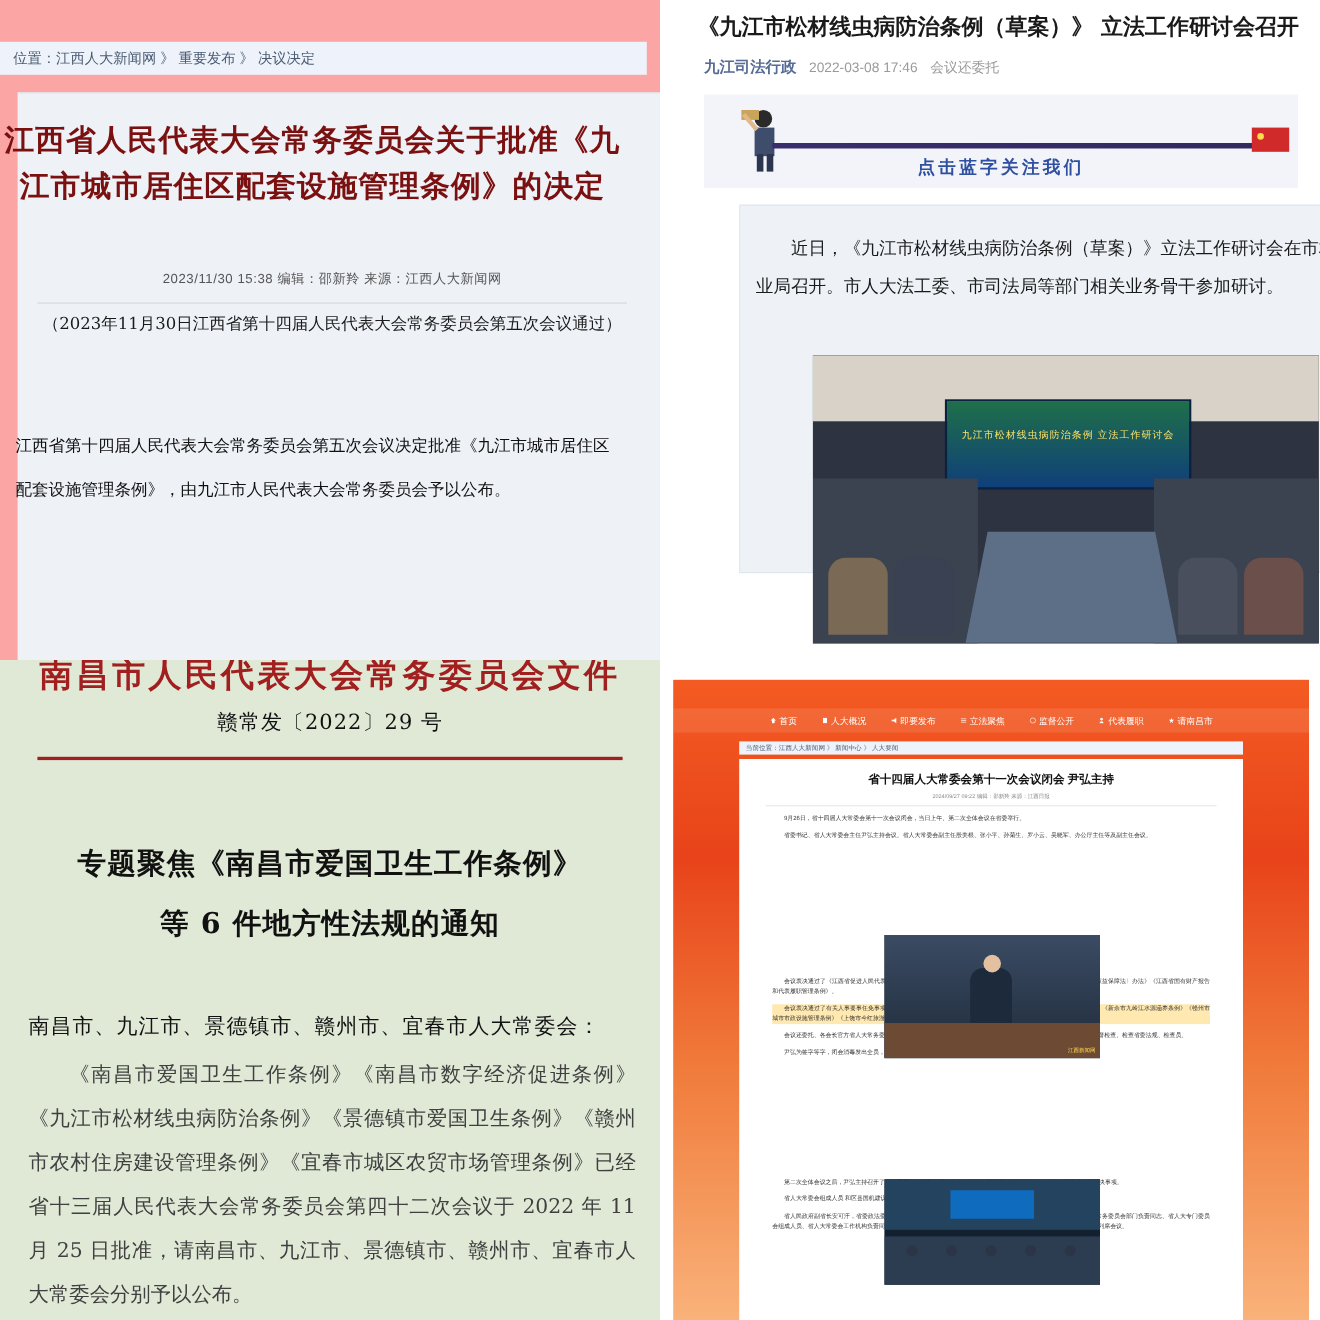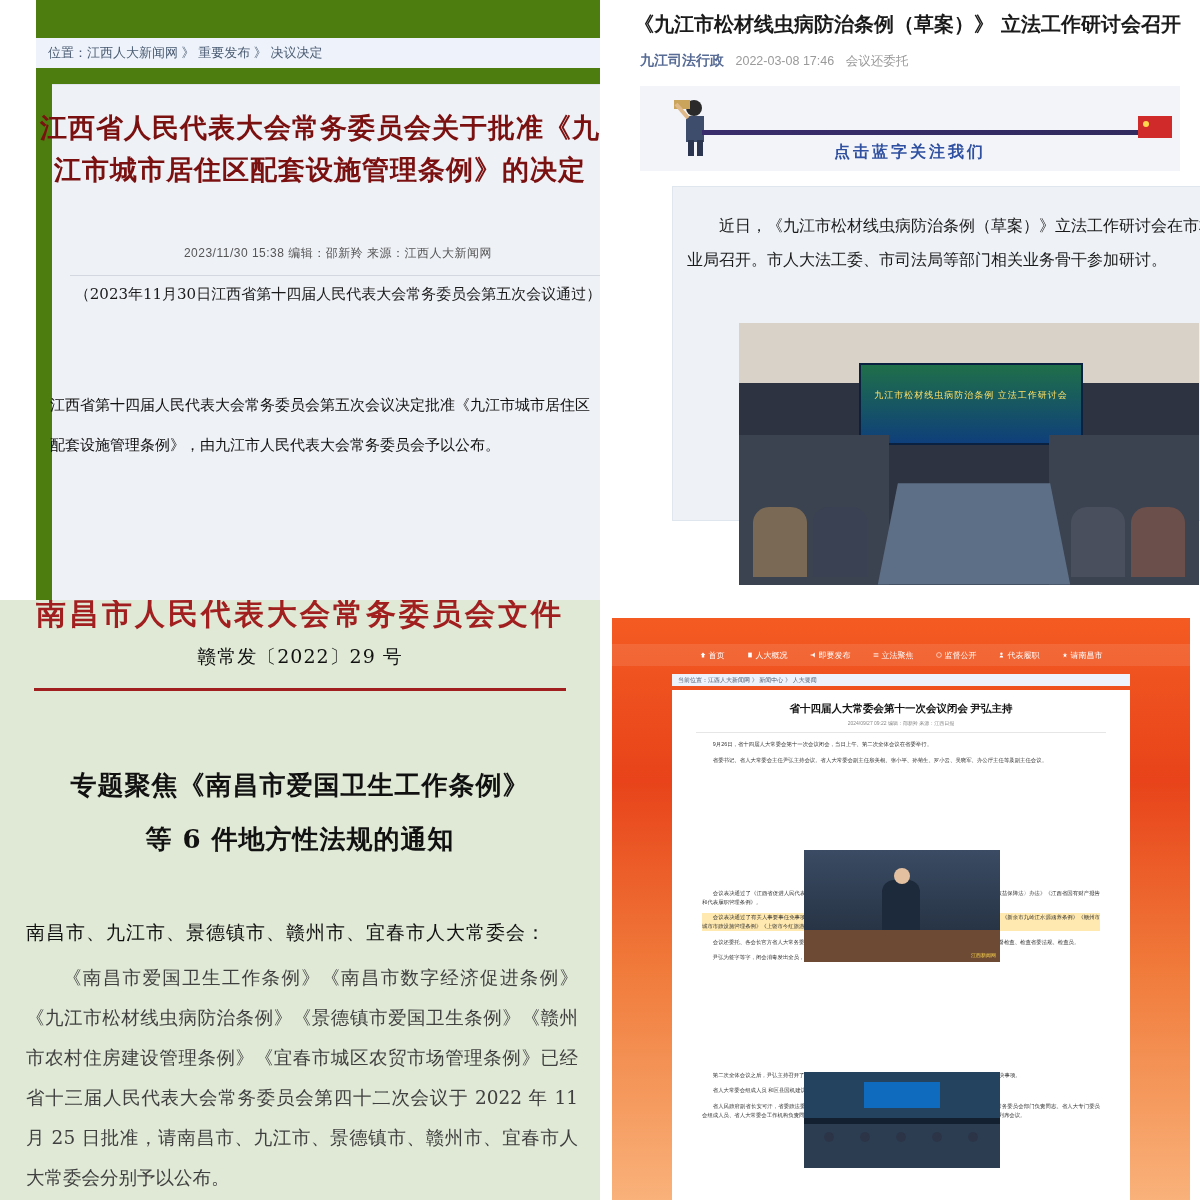--- a/index.html
+++ b/index.html
@@ -11,21 +11,21 @@
   }
   .grid{
     display:grid;
     grid-template-columns:600px 600px;
     grid-template-rows:600px 600px;
     width:1200px;height:1200px;
   }
   .cell{position:relative;overflow:hidden;}
 
   
-  .q1{background:#4d7c0f;margin-left:36px;}
+  .q1{background:#fca5a5;}
   .q1 .breadcrumb{
     position:absolute;left:0;top:38px;width:588px;height:30px;
     background:#eef3fb;color:#4a5b72;font-size:13px;
     display:flex;align-items:center;padding-left:12px;box-sizing:border-box;
     white-space:nowrap;overflow:hidden;
   }
   .q1 .sheet{
     position:absolute;left:16px;top:84px;width:652px;height:516px;
     background:#eef1f6;
     border-top:1px solid #dfe4ec;
@@ -184,21 +184,21 @@
     position:absolute;left:60px;top:56px;width:458px;height:12px;
     background:#eef3fb;color:#4a5b72;font-size:6px;
     display:flex;align-items:center;padding-left:6px;box-sizing:border-box;
   }
   .q4 .page{
     position:absolute;left:60px;top:72px;width:458px;height:510px;
     background:#ffffff;
   }
   .q4 .p-title{
     position:absolute;left:0;top:12px;width:458px;text-align:center;
-    font-size:10.5px;font-weight:bold;color:#111;font-family:Liberation Serif, serif;
+    font-size:10.5px;font-weight:bold;color:#111;
   }
   .q4 .p-meta{
     position:absolute;left:0;top:30px;width:458px;text-align:center;
     font-size:5px;color:#888;
   }
   .q4 .p-hr{position:absolute;left:24px;top:42px;width:410px;height:1px;background:#e6e6e6;}
   .q4 .p-body{position:absolute;left:30px;top:50px;width:398px;}
   .q4 .p-body p{
     margin:0 0 7px 0;font-size:5.4px;line-height:8.6px;color:#333;text-indent:2em;text-align:justify;
   }

